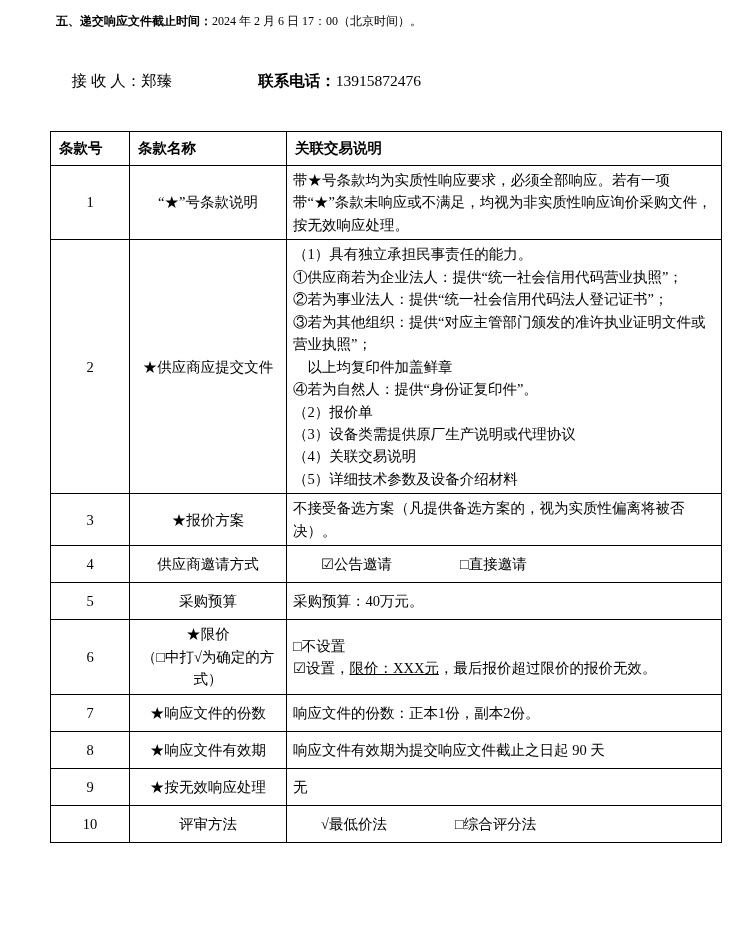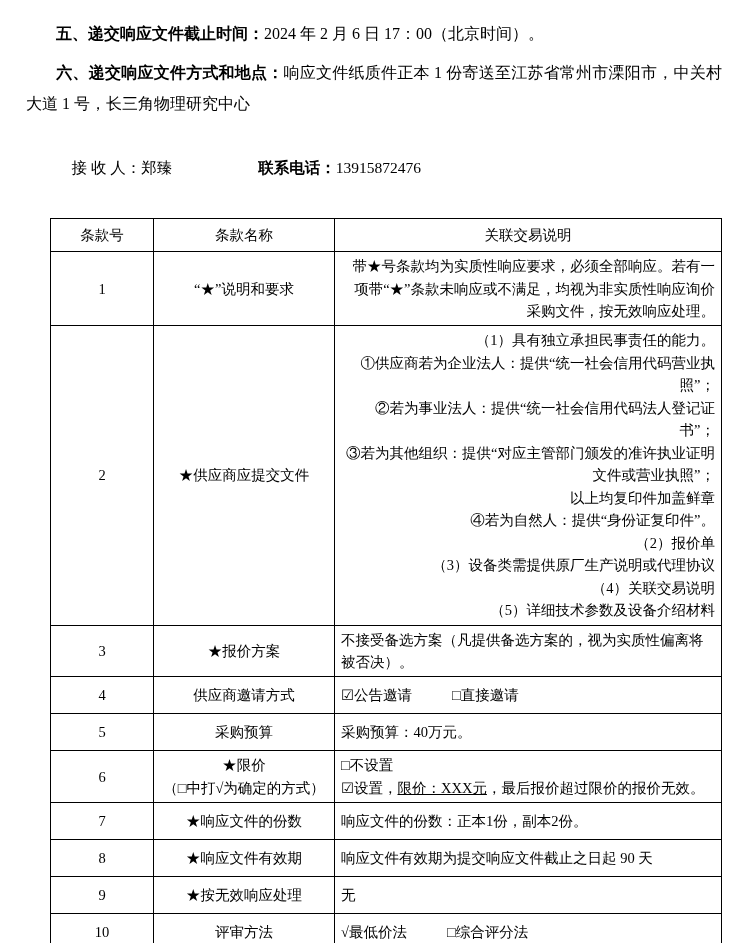--- a/index.html
+++ b/index.html
@@ -15,24 +15,24 @@
     font-size: 15px;
   }
   .page {
     width: 748px;
     min-height: 943px;
     box-sizing: border-box;
     padding: 10px 26px 6px 26px;
     position: relative;
   }
   .para {
-    font-size: 16px;
+    font-size: 12px;
     line-height: 1.95;
     text-align: justify;
-    margin: 8px 0 1px 0;
+    margin: 0 0 1px 0;
   }
   .para .ind {
     display: inline-block;
     width: 30px;
   }
   .bold {
     font-weight: bold;
     text-align: center;
   }
   .heading {
@@ -66,40 +66,41 @@
     table-layout: fixed;
   }
   table.req td, table.req th {
     border: 1px solid #000000;
     padding: 3px 6px;
     font-size: 14.5px;
     vertical-align: middle;
     line-height: 1.55;
   }
   table.req th {
-    font-weight: normal;
-    text-align: center;
-    padding: 5px 20px;
+    font-weight: bold;
+    text-align: left;
+    padding: 5px 8px;
   }
   .col-no { width: 62px; }
   .col-name { width: 140px; }
   .c-center { text-align: center; }
   .c-left { text-align: left; font-family: Liberation Serif, serif; }
   .multi {
     white-space: pre-line;
-    text-align: right;
+    text-align: left;
     line-height: 1.62;
   }
   .name-cell {
     text-align: center;
     line-height: 1.6;
     white-space: pre-line;
   }
   .opt {
     white-space: pre;
+    margin-left: 28px;
   }
   .opt-spacer {
     display: inline-block;
     width: 40px;
   }
   .limit-block {
     line-height: 2.1;
     padding: 2px 0;
   }
   .ul {
@@ -115,43 +116,40 @@
 </style>
 </head>
 <body>
 
 <div class="page">
 
   <p class="para">
     <span class="ind"></span><span class="bold">五、递交响应文件截止时间：</span><span>2024 年 2 月 6 日 17：00（北京时间）。</span>
   </p>
 
-  <p class="para">
-    <span class="ind"></span><span class="bold">六、递交响应文件方式和地点：</span><span>响应文件纸质件正本 1 份寄送至江苏省常州市溧阳市，中关村大道 1 号，长三角物理研究中心</span>
-  </p>
 
   <p class="contact-line">
     <span class="ind"></span><span>接 收 人：</span><span>郑臻</span><span class="contact-gap"></span><span class="bold">联系电话：</span><span>13915872476</span>
   </p>
 
 
 
   <table class="req">
     <thead>
       <tr>
         <th class="col-no">条款号</th>
         <th class="col-name">条款名称</th>
         <th>关联交易说明</th>
       </tr>
     </thead>
     <tbody>
 
       <tr>
         <td class="c-center">1</td>
-        <td class="name-cell">“★”说明和要求</td>
+        <td class="name-cell">“★”号条款说明</td>
         <td class="multi big-cell">带★号条款均为实质性响应要求，必须全部响应。若有一项带“★”条款未响应或不满足，均视为非实质性响应询价采购文件，按无效响应处理。</td>
       </tr>
 
       <tr>
         <td class="c-center">2</td>
         <td class="name-cell">★供应商应提交文件</td>
         <td class="multi big-cell">（1）具有独立承担民事责任的能力。
 ①供应商若为企业法人：提供“统一社会信用代码营业执照”；
 ②若为事业法人：提供“统一社会信用代码法人登记证书”；
 ③若为其他组织：提供“对应主管部门颁发的准许执业证明文件或营业执照”；

